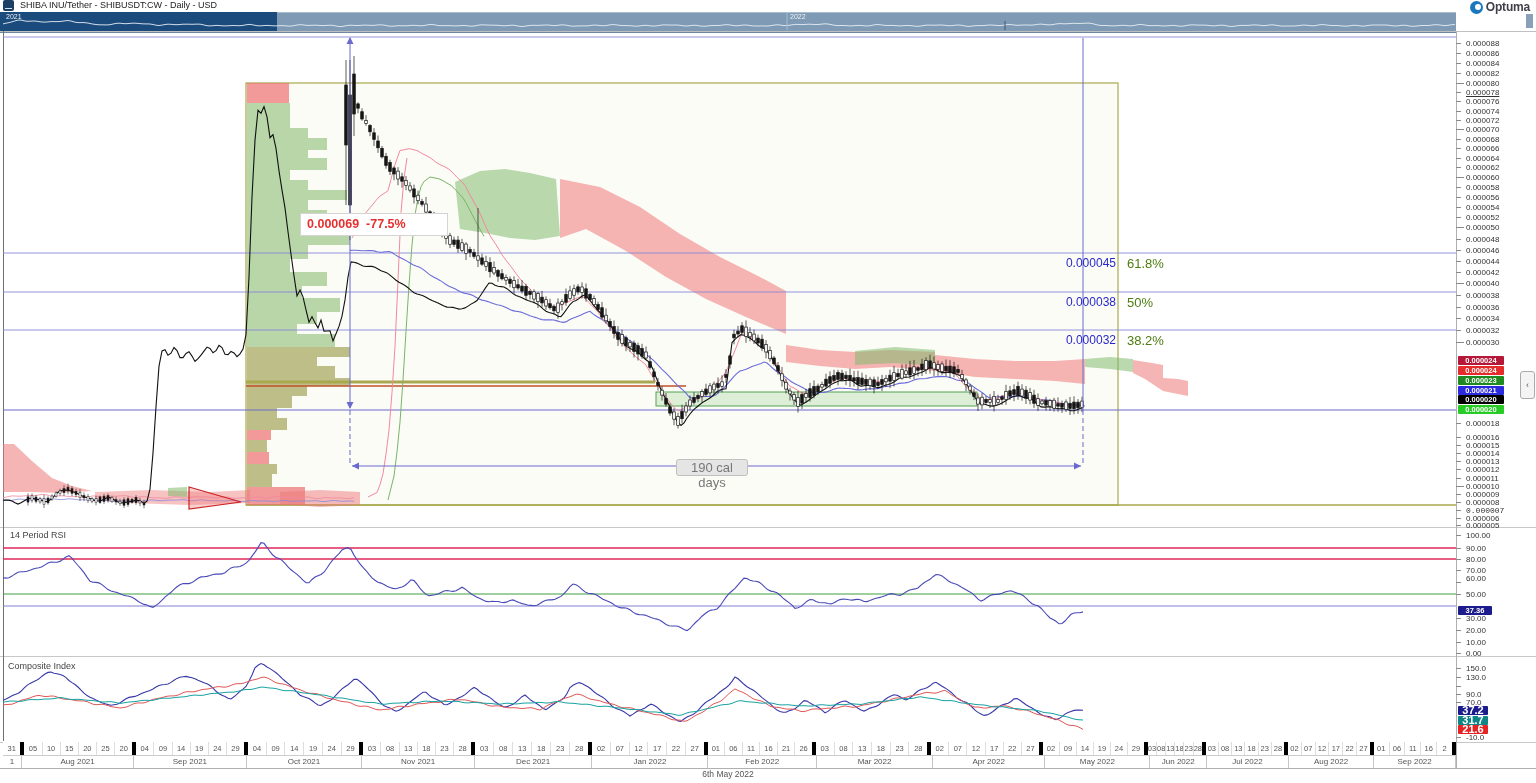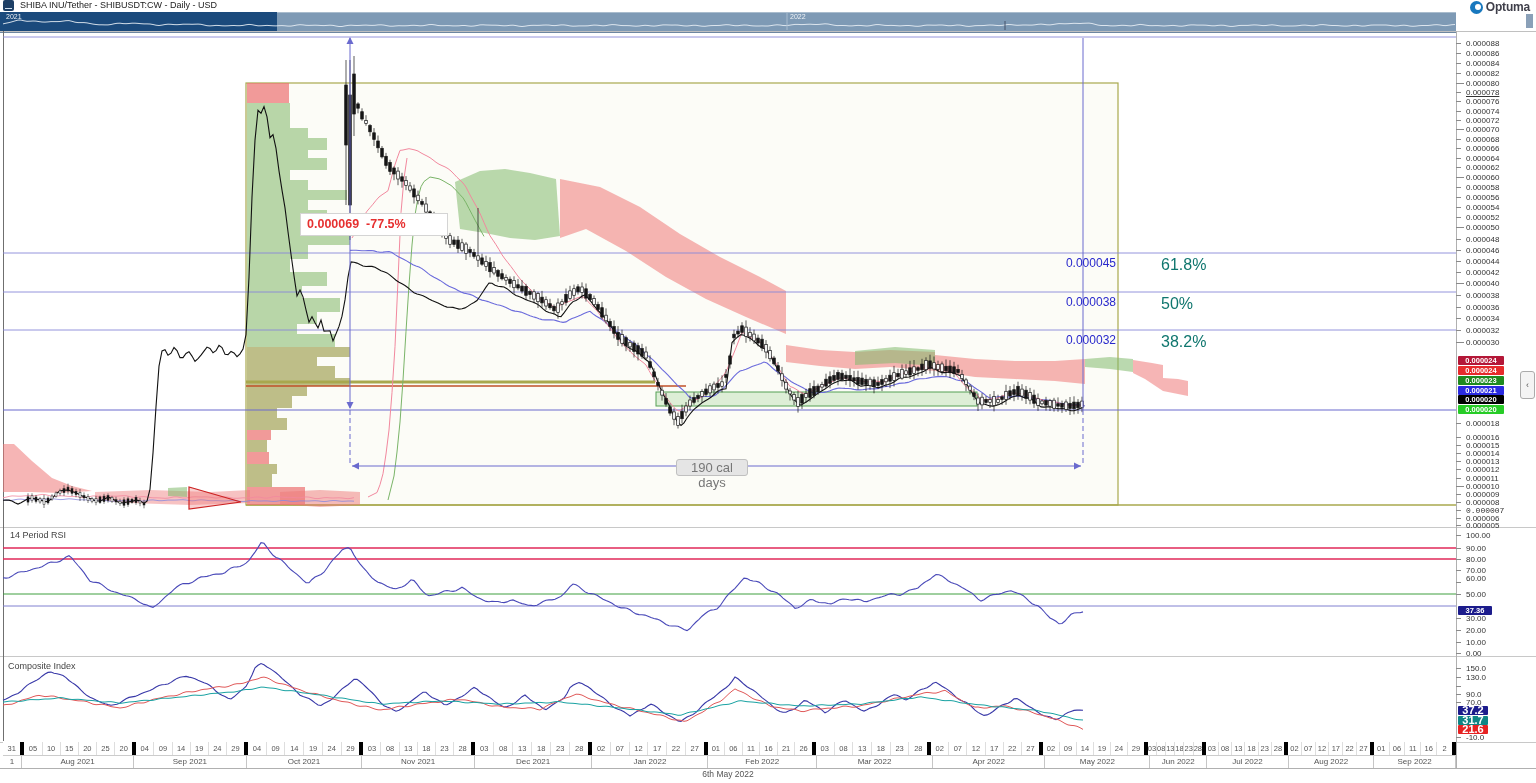--- a/index.html
+++ b/index.html
@@ -34,21 +34,21 @@
   .pricetag{position:absolute;left:2px;width:46px;height:9px;border-radius:1px;color:#fff;
             font-size:7.5px;font-weight:700;text-align:center;line-height:9px;}
   .valtag{position:absolute;left:2px;width:30px;height:9px;border-radius:1px;color:#fff;
             font-size:11px;font-weight:700;text-align:center;line-height:9px;}
   
   #measure-label{left:300px;top:213px;width:140px;height:21px;background:#fff;border:1px solid #d4d4d4;
         color:#e63030;font-size:12.5px;font-weight:600;line-height:21px;padding-left:6px;white-space:pre;z-index:4;}
   #caldays-label{left:676px;top:459px;width:70px;height:15px;background:#e5e5e5;border:1px solid #c0c0c0;border-radius:3px;
         color:#777;font-size:13px;text-align:center;line-height:15px;z-index:4;}
   .fibprice{left:1040px;width:76px;text-align:right;font-size:12px;color:#2828cc;z-index:4;}
-  .fibpct{left:1161px;font-size:16px;color:#0f766e;z-index:4;}
+  .fibpct{left:1127px;font-size:13px;color:#4d7c0f;z-index:4;}
   .panellab{font-size:9px;color:#444;z-index:4;}
   
   #date-axis{left:3px;top:742px;width:1453px;height:26px;z-index:4;background:#fff;}
   #day-row,#month-row{display:flex;width:100%;height:13px;box-sizing:border-box;}
   #month-row{border-top:1px solid #cccccc;}
   .mgroup{display:flex;box-sizing:border-box;border-right:4px solid #000000;overflow:hidden;}
   .daycell{flex:1;box-sizing:border-box;border-right:1px solid #dedede;font-size:7.5px;color:#555;
            text-align:center;line-height:13px;overflow:hidden;white-space:nowrap;}
   .daycell:last-child{border-right:none;}
   .mcell{box-sizing:border-box;border-right:1px solid #c6c6c6;font-size:8px;color:#555;

